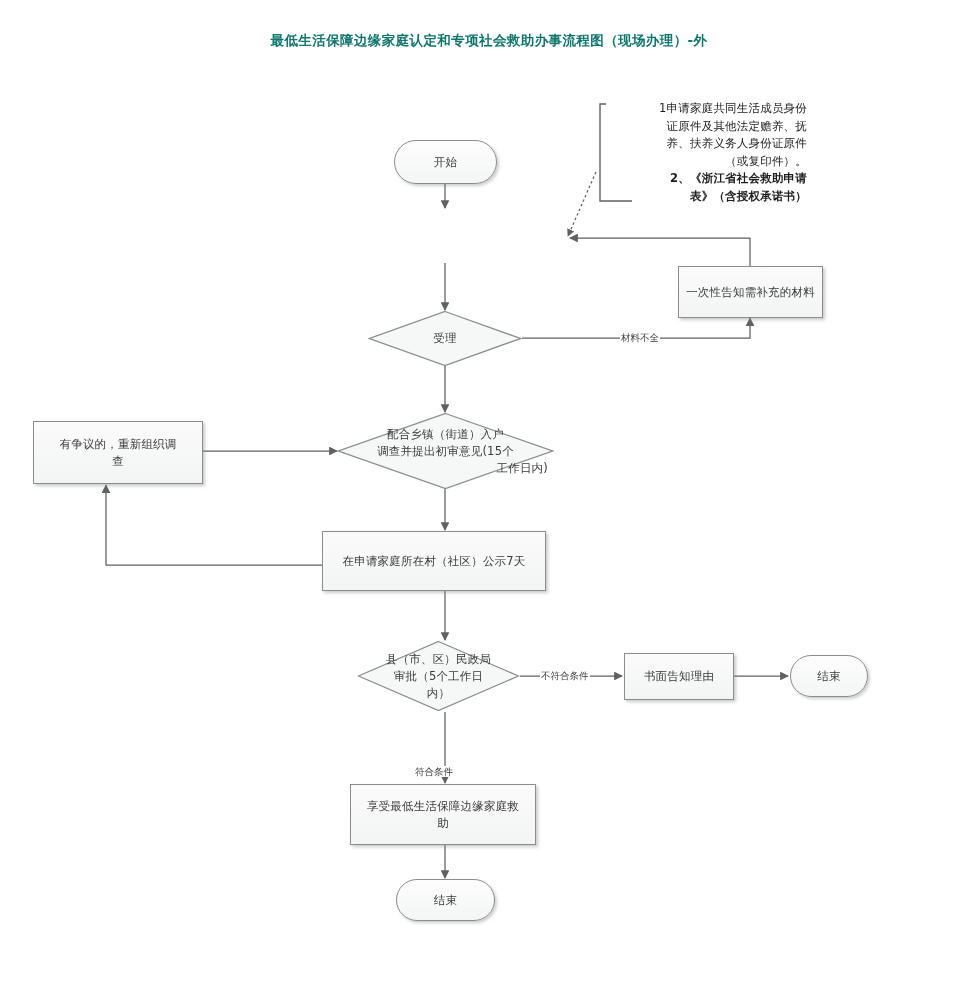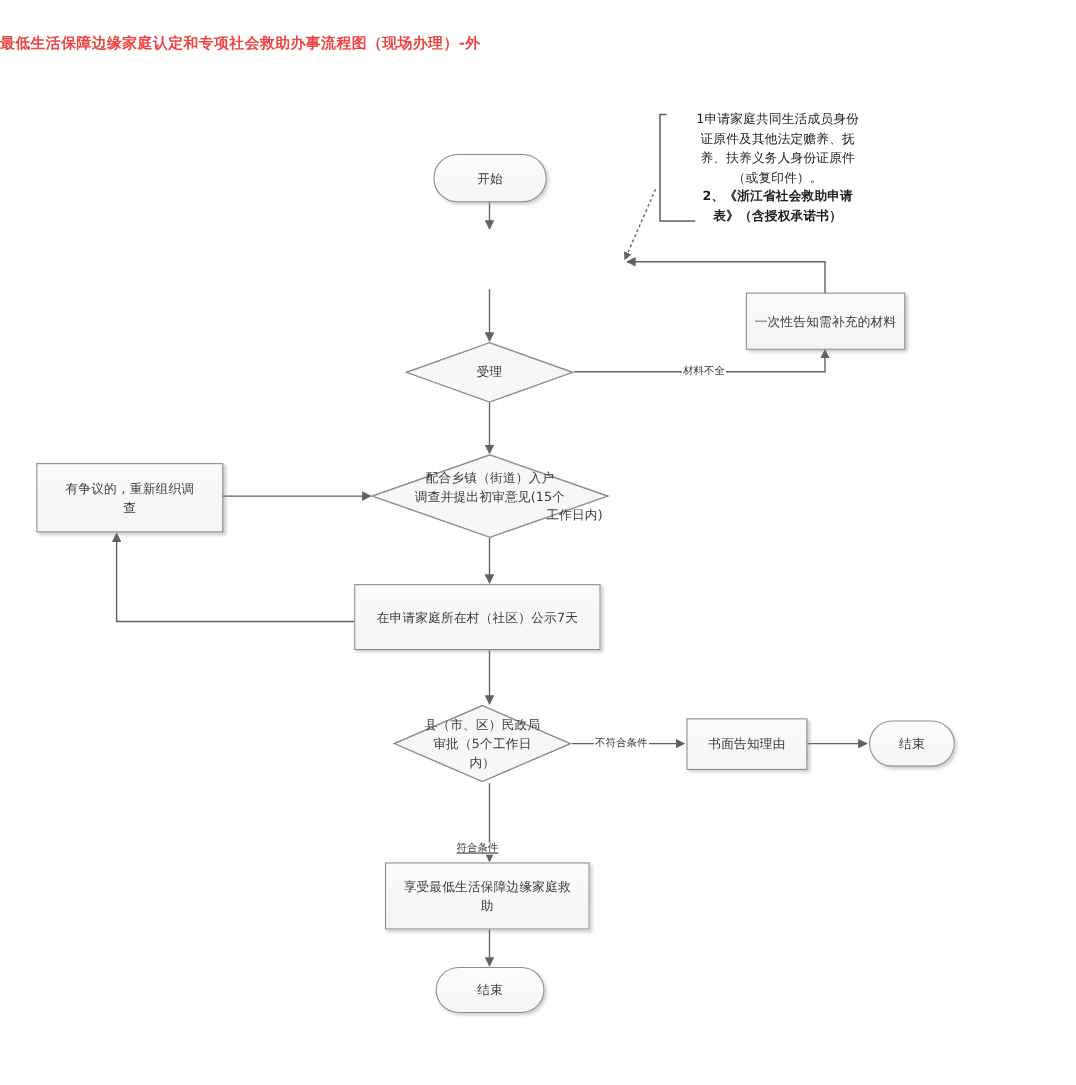--- a/index.html
+++ b/index.html
@@ -20,24 +20,25 @@
     position: absolute;
     left: 0; top: 0;
     width: 978px;
     height: 986px;
   }
   .chart-title {
     position: absolute;
     left: 0;
     top: 30px;
     width: 978px;
+    text-align: center;
     font-size: 13.5px;
     font-weight: bold;
     letter-spacing: 0.4px;
-    color: #ef4444;
+    color: #0f766e;
     line-height: 20px;
   }
   svg.edges {
     position: absolute;
     left: 0; top: 0;
     width: 978px;
     height: 986px;
     overflow: visible;
   }
   .node {
@@ -60,21 +61,21 @@
   .node-term {
     border: 1.2px solid #8a8d8f;
     background: linear-gradient(180deg, #fdfdfd 0%, #f4f5f5 100%);
     border-radius: 22px;
     box-shadow: 2px 2px 3px rgba(140,140,140,0.42);
   }
   .node-annot {
     border: none;
     background: transparent;
     display: block;
-    text-align: center;
+    text-align: right;
     font-size: 11.5px;
     line-height: 17.5px;
     color: #1d1d1d;
   }
   .node-annot .ln { display: block; white-space: nowrap; }
   .node-annot .bold { font-weight: bold; }
   .node-diamond {
     background: transparent;
     border: none;
   }
@@ -222,15 +223,15 @@
     <span class="ln">养、扶养义务人身份证原件</span>
     <span class="ln">（或复印件）。</span>
     <span class="ln bold">2、《浙江省社会救助申请</span>
     <span class="ln bold">表》（含授权承诺书）</span>
   </div>
 
   <div class="edge-label" style="left:620px; top:332px;">材料不全</div>
 
   <div class="edge-label" style="left:540px; top:670px;">不符合条件</div>
 
-  <div class="edge-label" style="left:414px; top:766px;text-decoration:underline;">符合条件</div>
+  <div class="edge-label" style="left:414px; top:766px;">符合条件</div>
 
 </div>
 
 </body></html>

